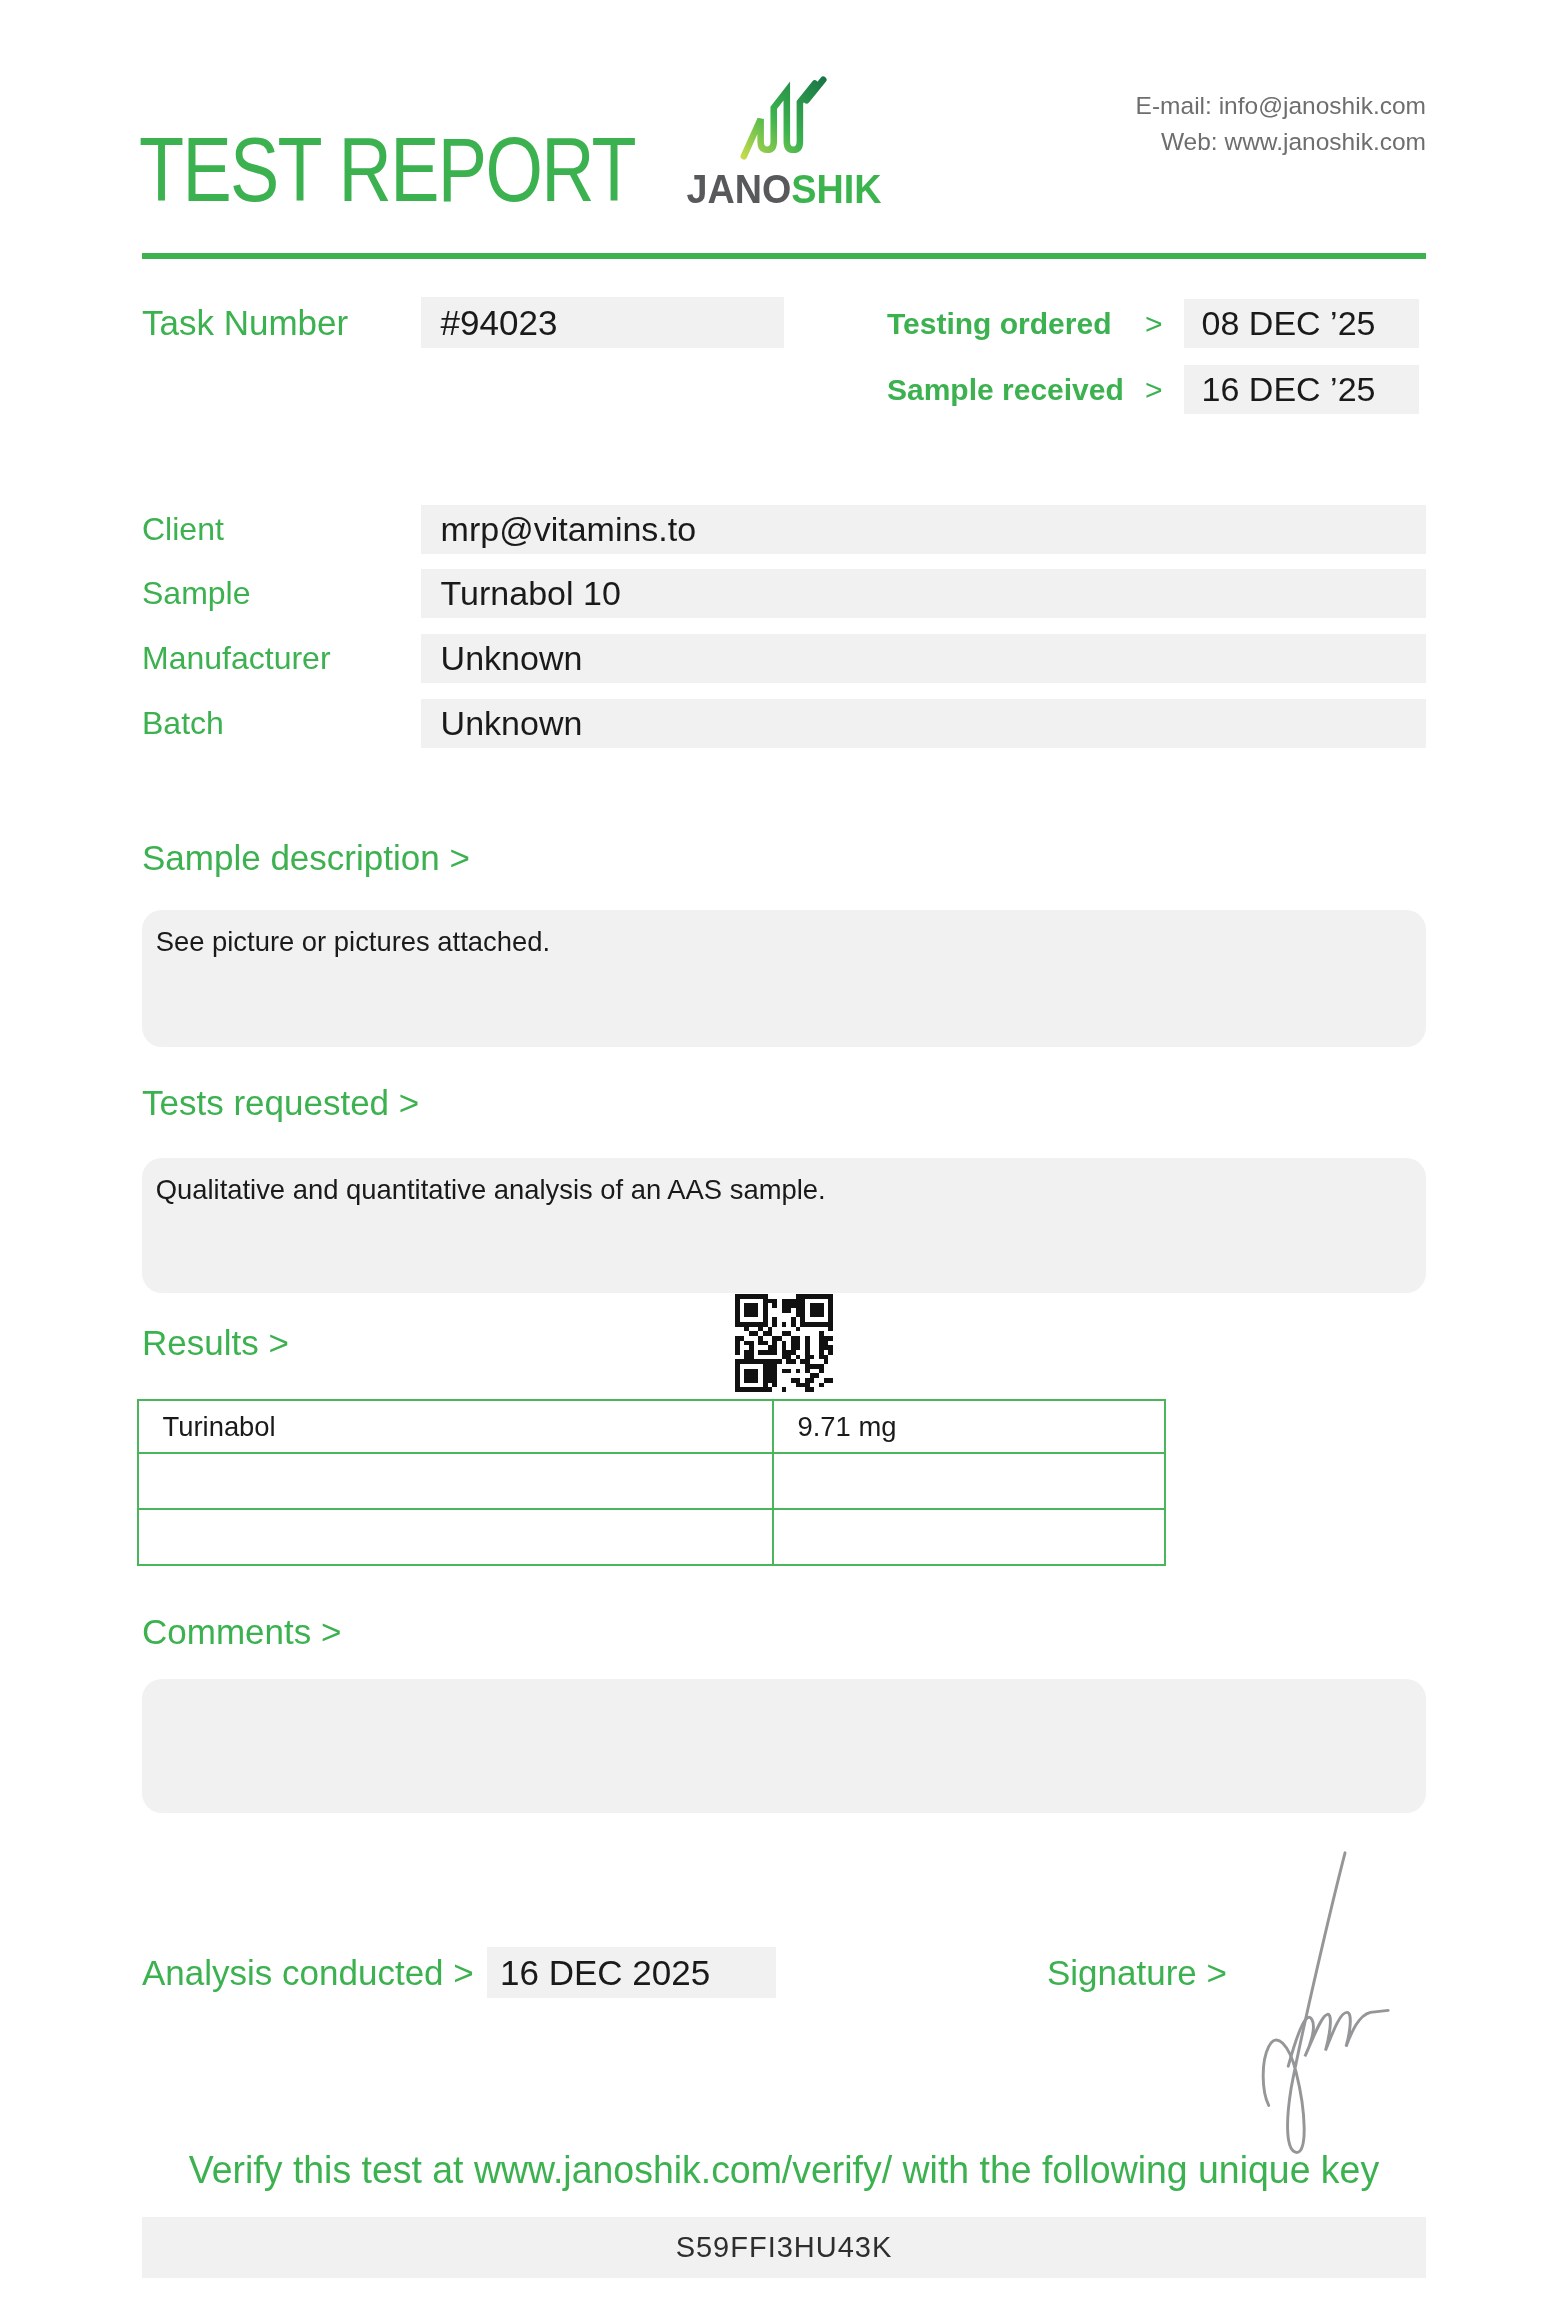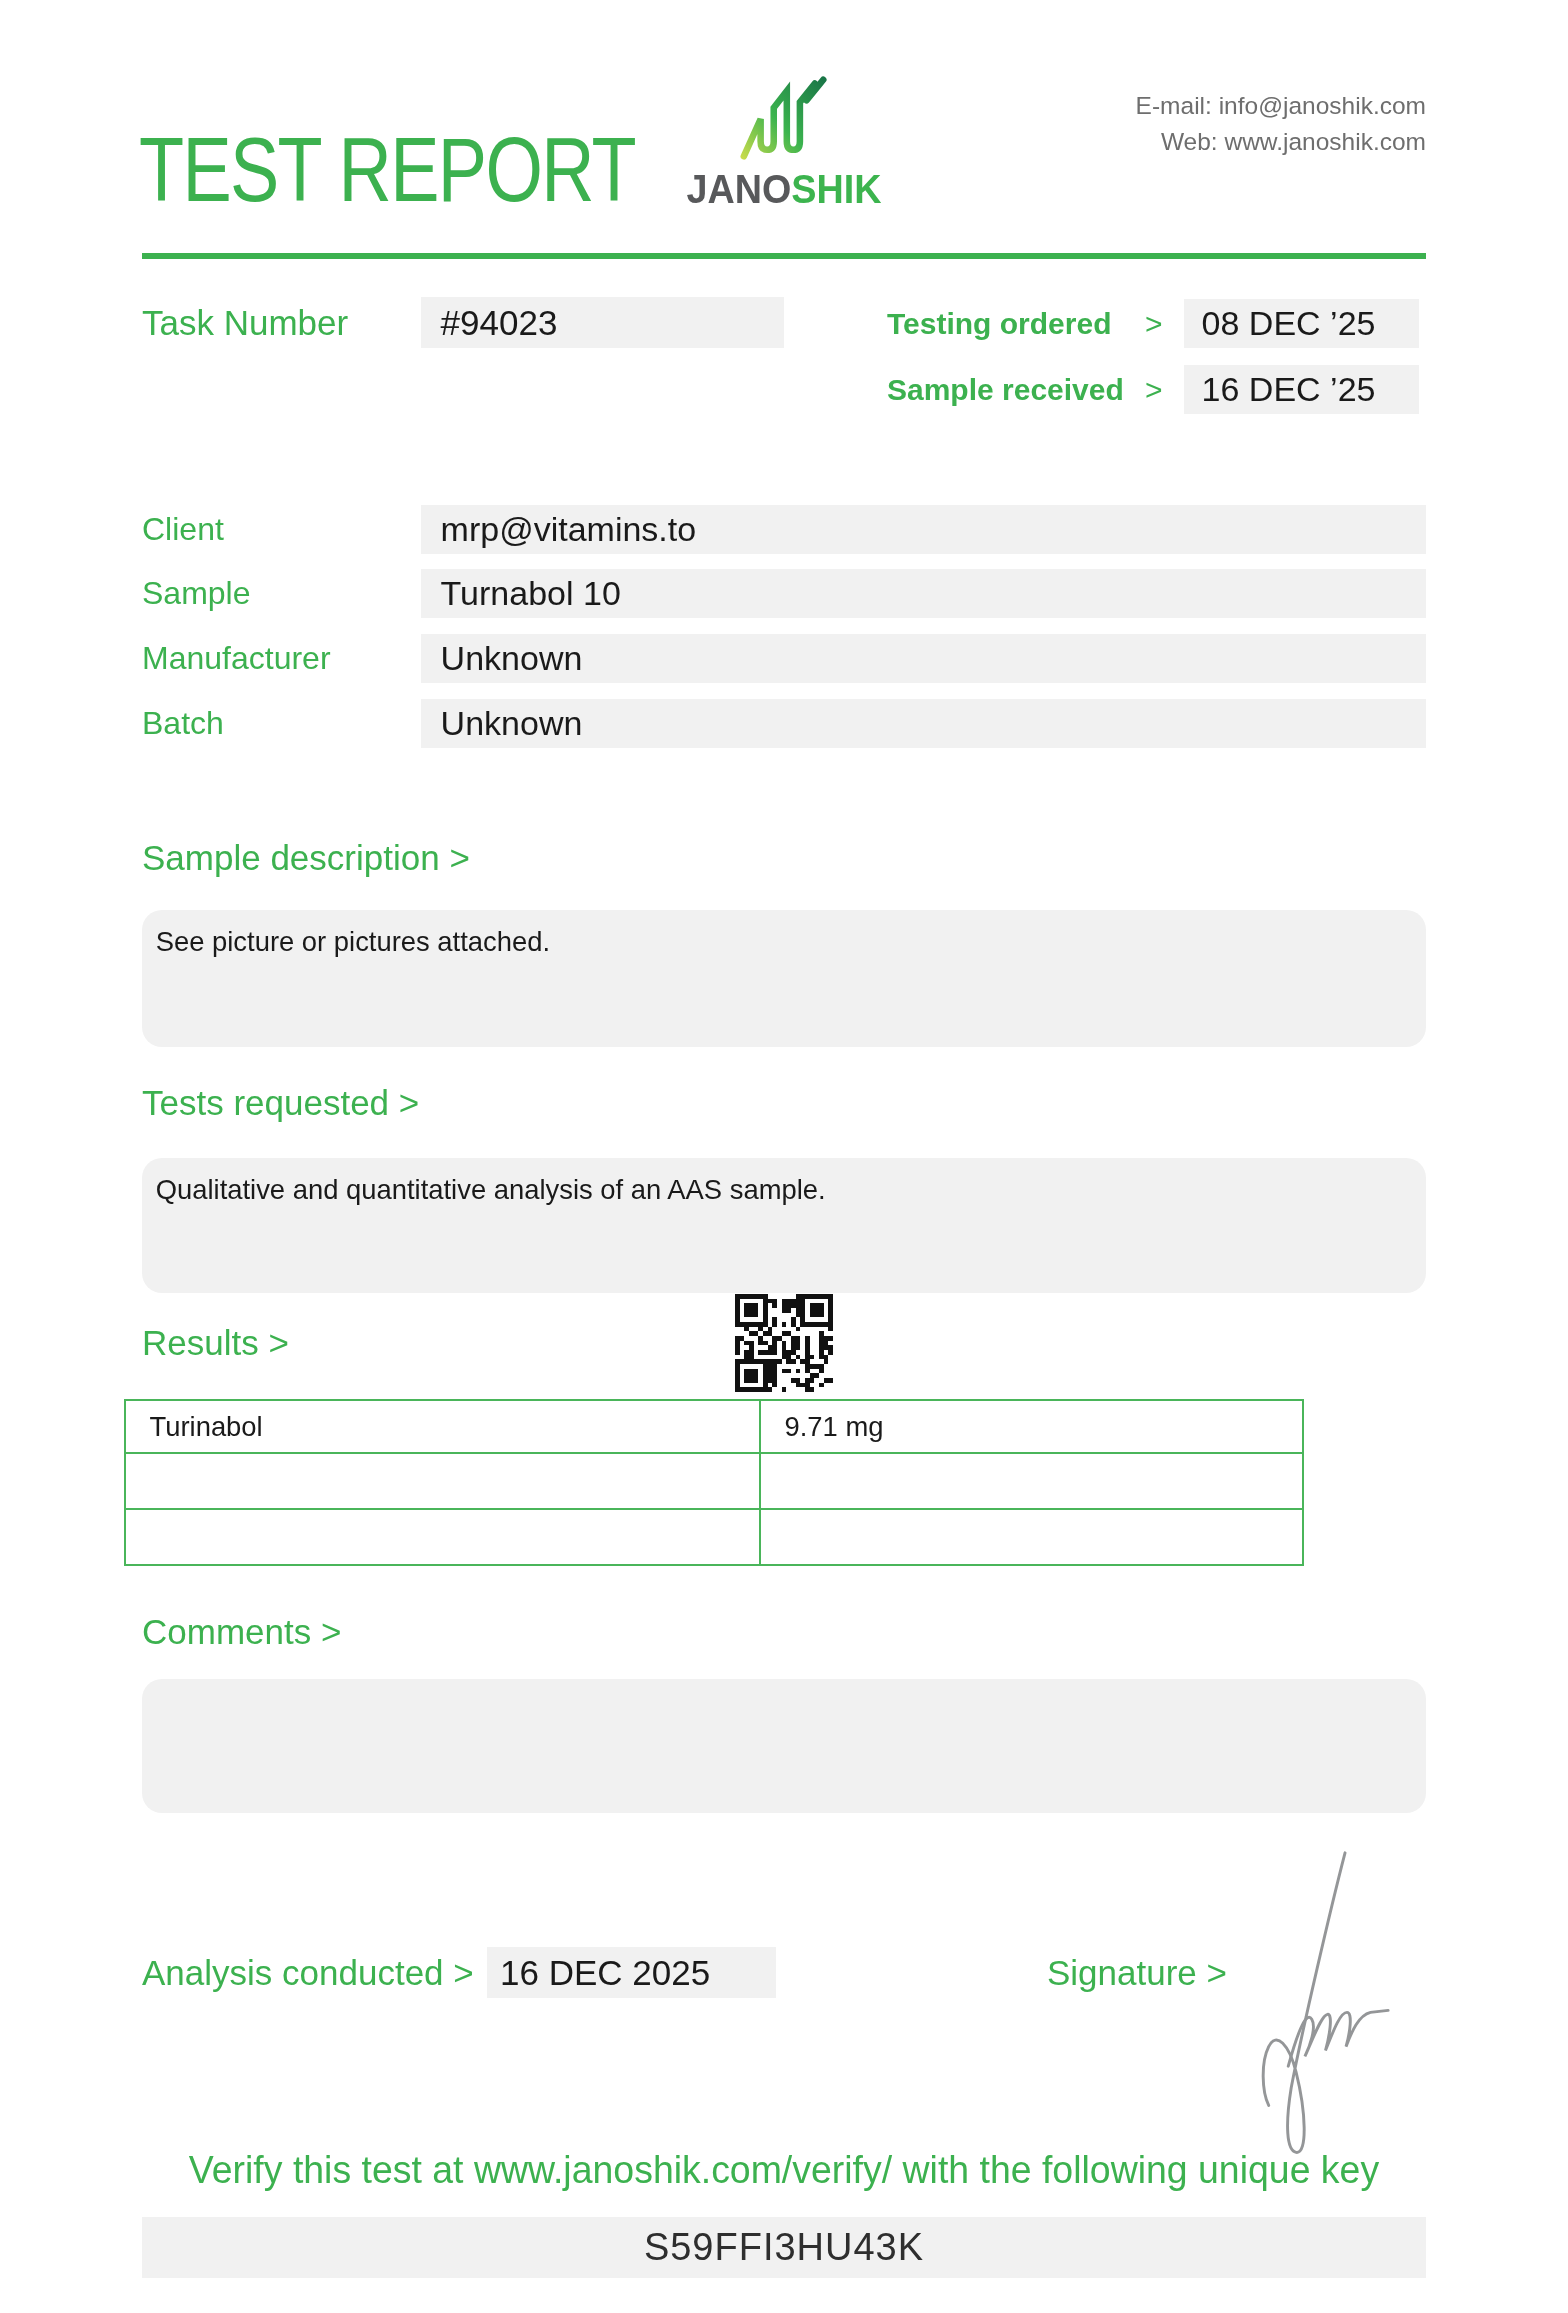--- a/index.html
+++ b/index.html
@@ -50,41 +50,41 @@
   .date-box{width:235px;height:49px;font-size:34px;padding-left:17.6px;}
 
   
   .det-label{left:142px;height:49px;font-size:32px;}
   .det-box{left:421px;width:1005px;height:49px;font-size:34px;padding-left:19.6px;}
 
   .sec-heading{color:var(--green);font-size:35px;white-space:nowrap;}
   .big-box{background:var(--gray-box);left:142px;width:1284px;font-size:27.4px;color:var(--dark);padding:15.7px 13.7px 0 13.7px;border-radius:20px;}
 
   
-  .results-table{left:124px;top:1399px;width:1180px;border-collapse:collapse;}
+  .results-table{left:137px;top:1399px;width:1029px;border-collapse:collapse;}
   .results-table td{
     border:2.9px solid var(--table-border);
     font-size:27.4px;color:var(--dark);
     padding-left:23.5px;vertical-align:middle;
     background:#fff;
   }
   .results-table .c1{width:635px;}
   .results-table tr:nth-child(1) td{height:53px;}
   .results-table tr:nth-child(2) td{height:56px;}
   .results-table tr:nth-child(3) td{height:56px;}
 
   .qr{left:735px;top:1294px;width:98px;height:98px;}
 
   .analysis-label{left:142px;top:1947px;height:51px;font-size:35px;}
   .analysis-box{left:487px;top:1947px;width:289px;height:51px;font-size:35px;padding-left:13px;}
   .sig-label{left:1047px;top:1947px;height:51px;font-size:35px;}
   .sig-draw{left:1245px;top:1845px;}
 
   .verify-heading{left:142px;top:2148px;width:1284px;text-align:center;color:var(--green);font-size:39px;white-space:nowrap;transform:scaleX(.96);transform-origin:center top;}
-  .key-box{left:142px;top:2217px;width:1284px;height:61px;justify-content:center;font-size:38px;color:#2e2e2e;letter-spacing:1px;}
+  .key-box{left:142px;top:2217px;width:1284px;height:61px;justify-content:center;font-size:29px;color:#2e2e2e;letter-spacing:1px;}
 </style>
 </head>
 <body>
 
 <div class="page">
 
   <div class="abs title">TEST REPORT</div>
 
   <div class="abs logo">
     <svg width="94" height="86" viewBox="0 0 100 92">

